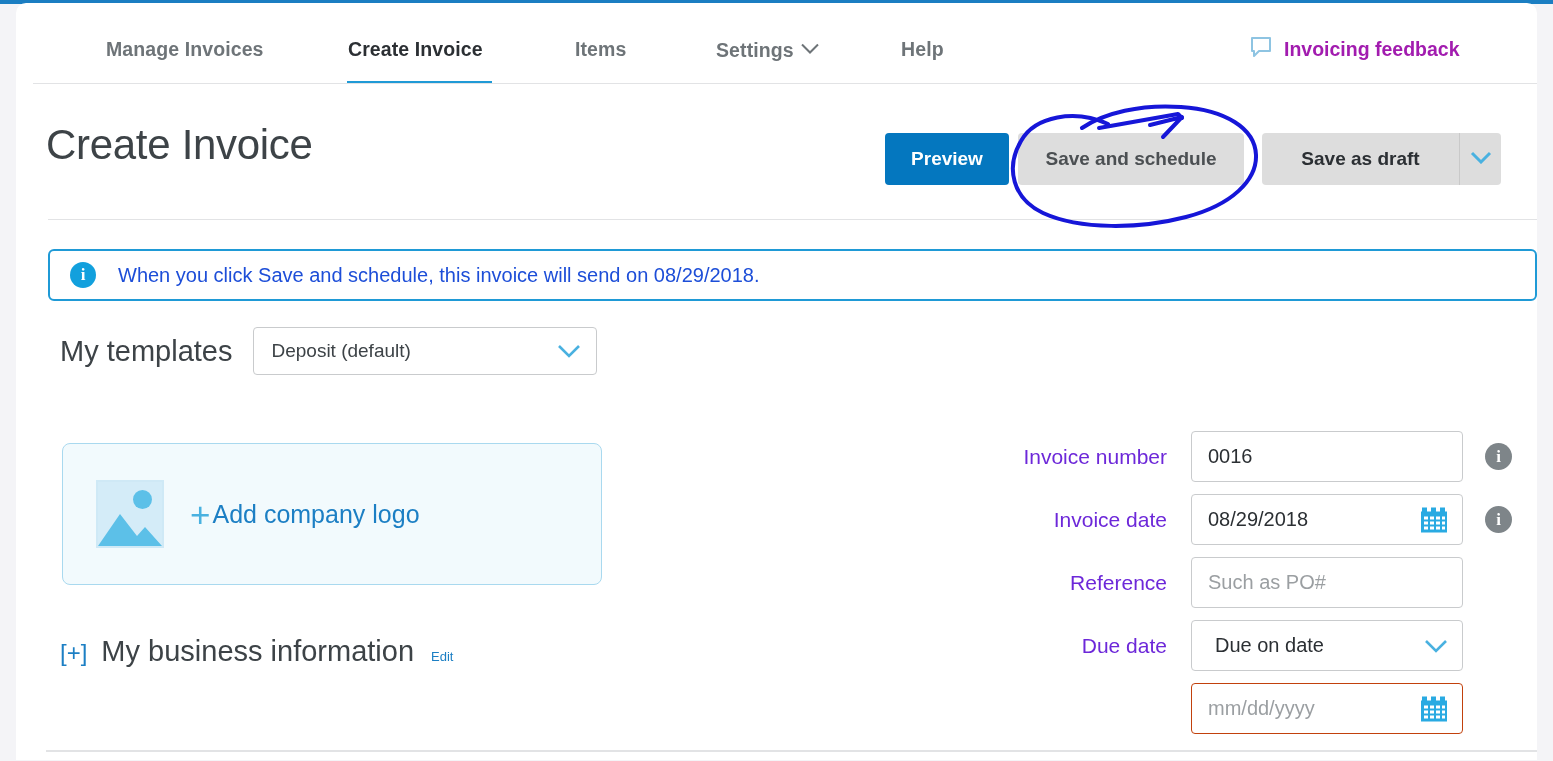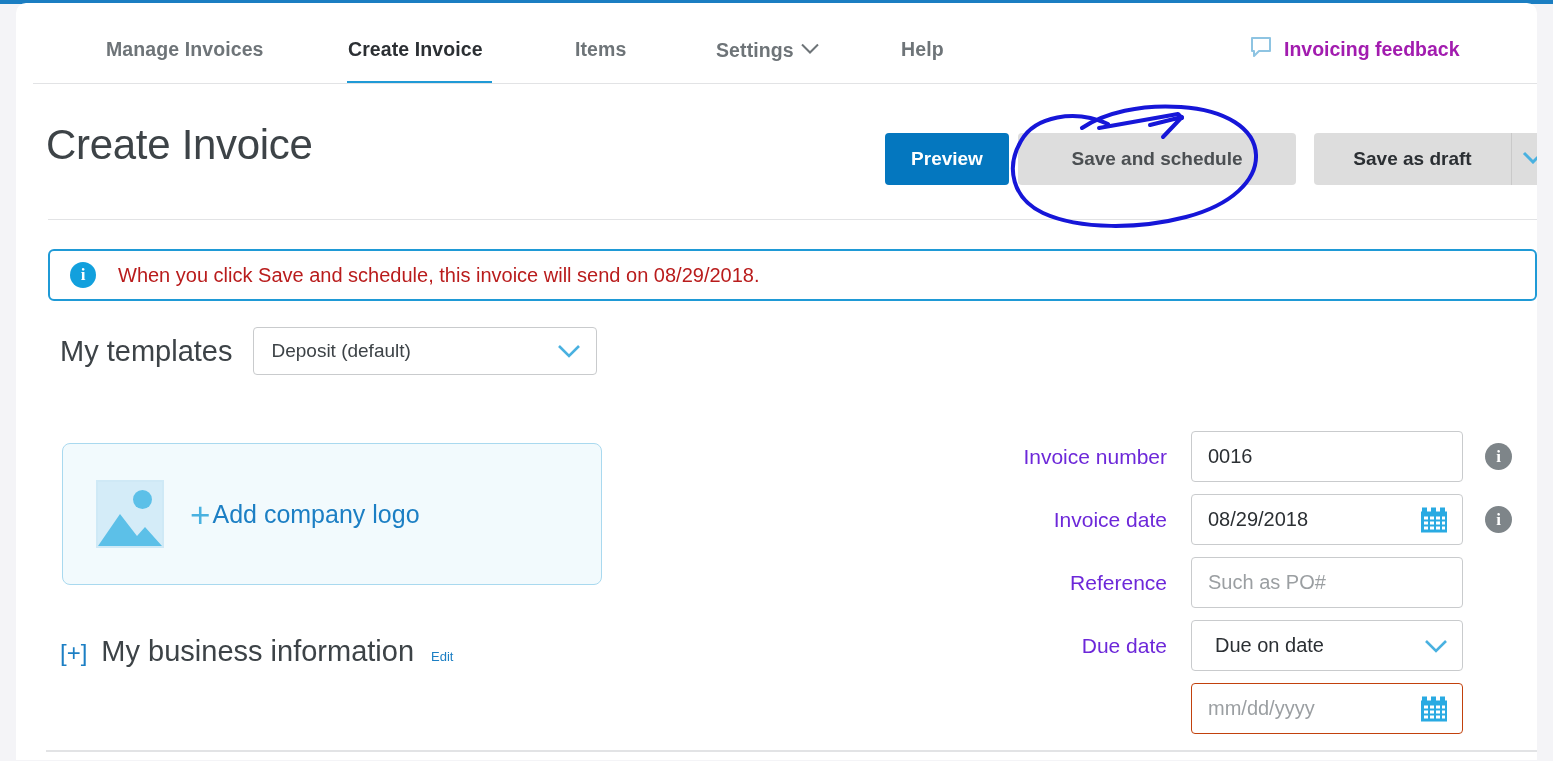--- a/index.html
+++ b/index.html
@@ -111,21 +111,21 @@
     white-space: nowrap;
   }
   .btn-preview {
     background: #0477bf;
     color: #ffffff;
     width: 124px;
   }
   .btn-schedule {
     background: #dddddd;
     color: #4b4f52;
-    width: 278px;
+    width: 226px;
     margin-left: 9px;
   }
   .split-btn {
     display: flex;
     margin-left: 18px;
   }
   .btn-draft {
     background: #dddddd;
     color: #2b2f33;
     width: 197px;
@@ -166,21 +166,21 @@
     color: #ffffff;
     font-size: 17px;
     font-weight: bold;
     font-family: "Liberation Serif", serif;
     display: flex; align-items: center; justify-content: center;
     flex: none;
   }
   .banner-text {
     margin-left: 22px;
     font-size: 20px;
-    color: #b91c1c;
+    color: #1d4ed8;
   }
 
   
   .tpl-row {
     position: absolute;
     left: 44px; top: 324px;
     display: flex;
     align-items: center;
   }
   .tpl-label {

